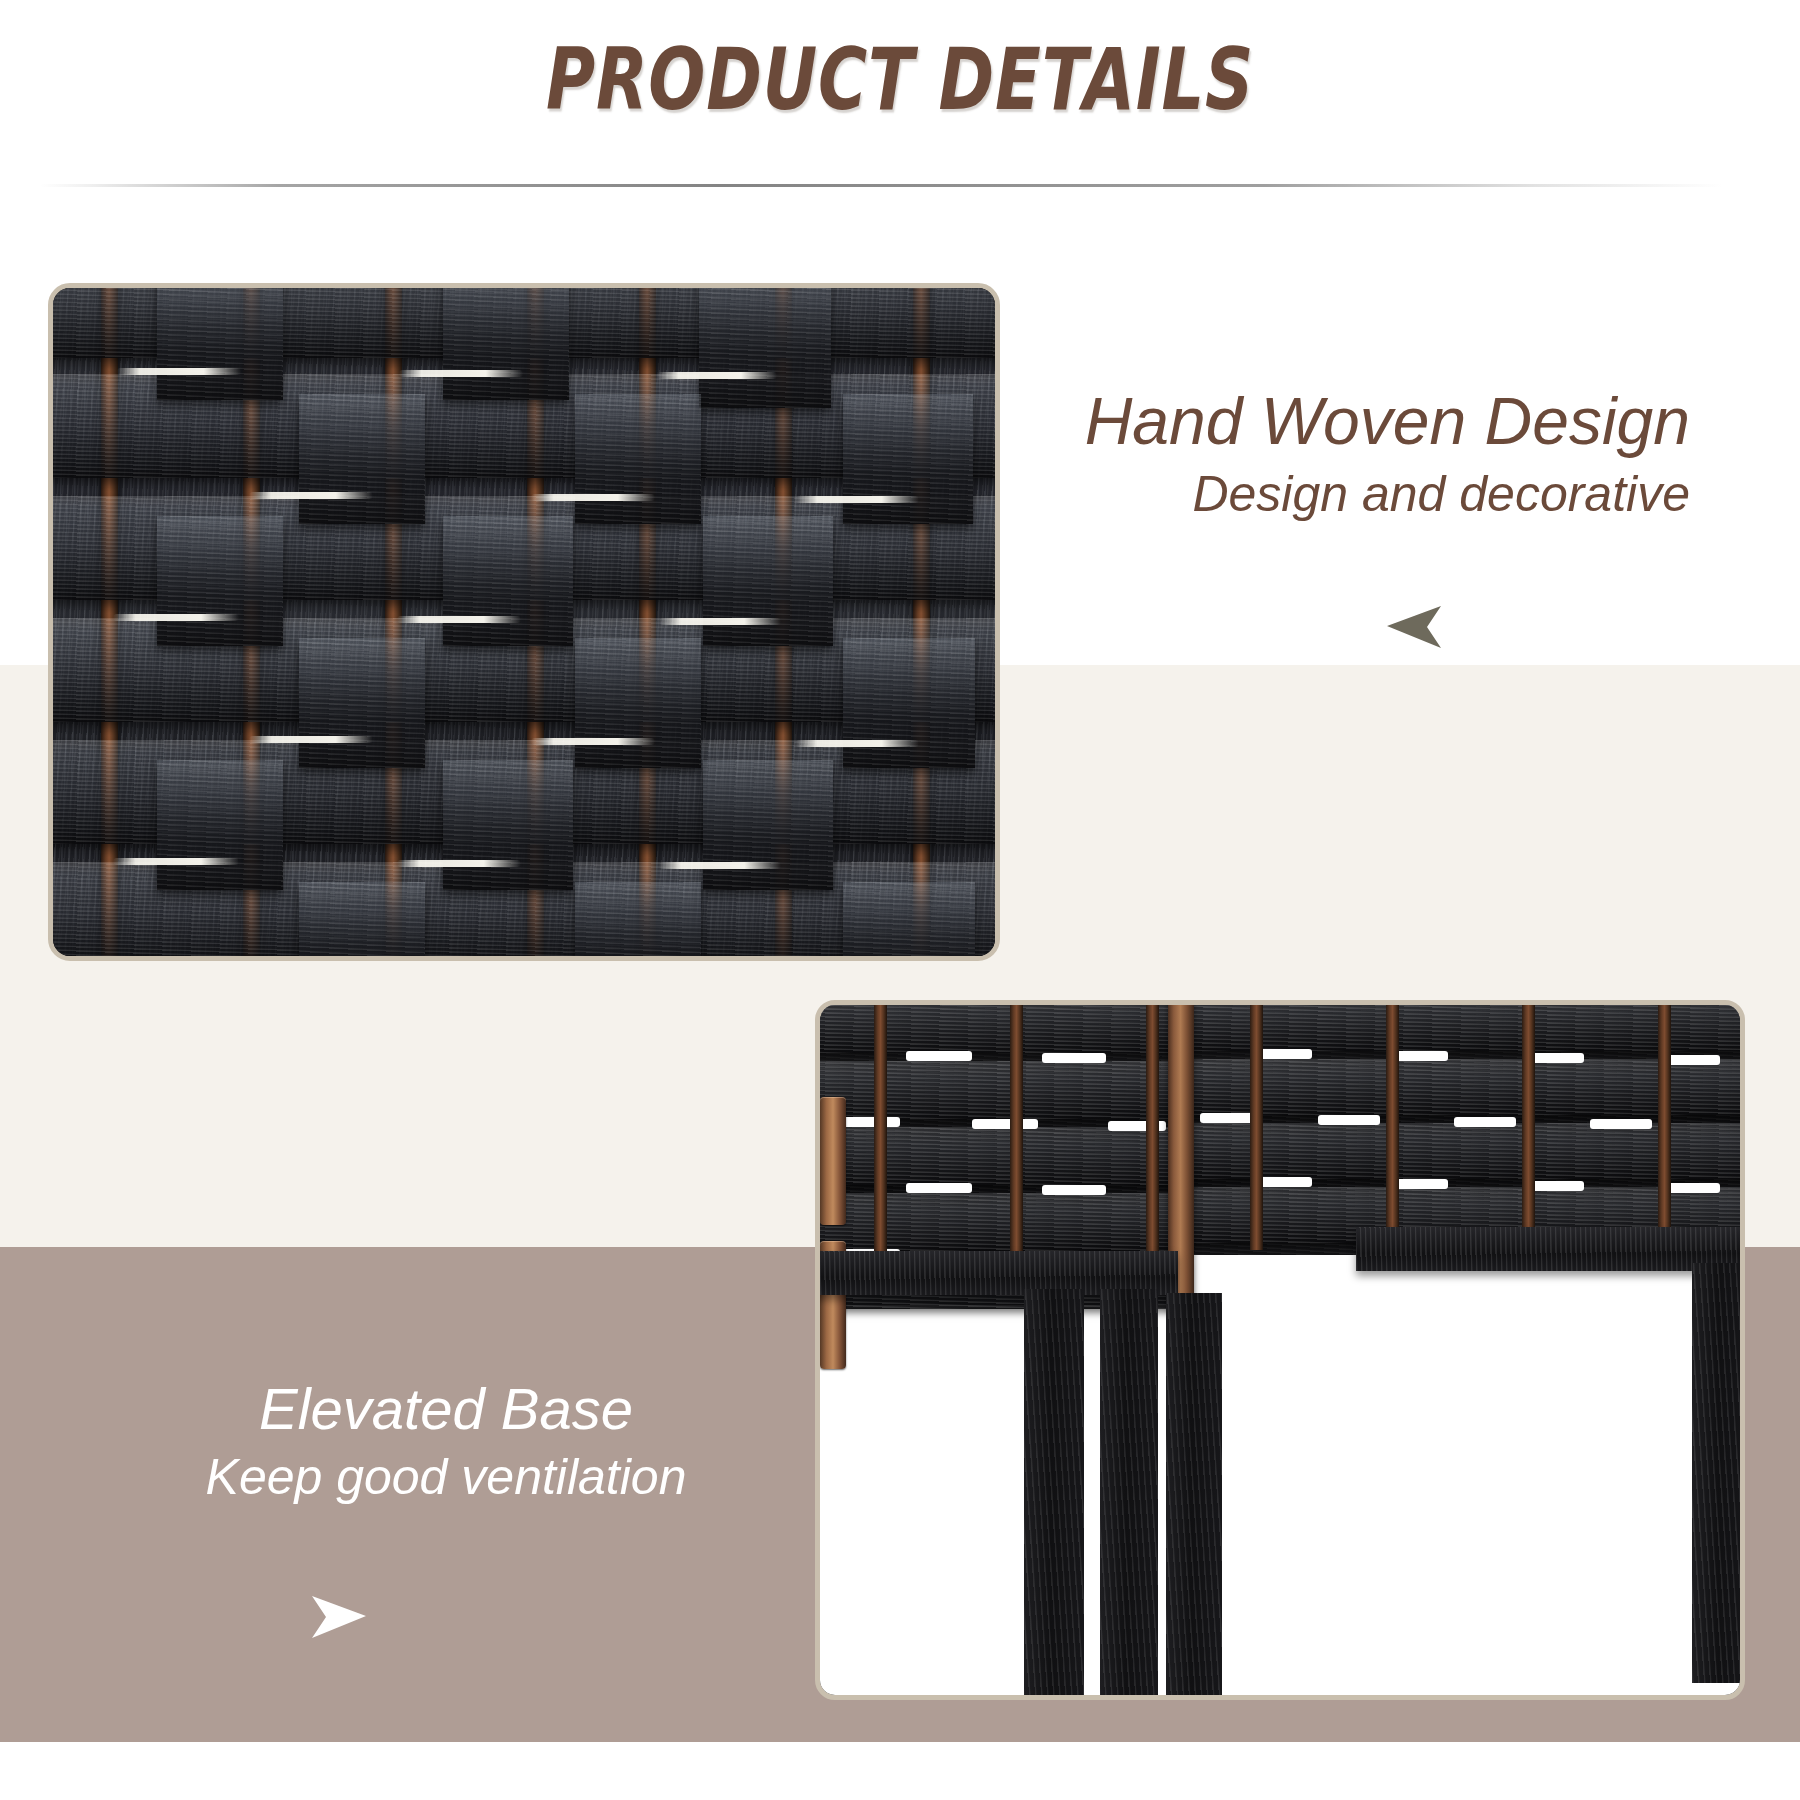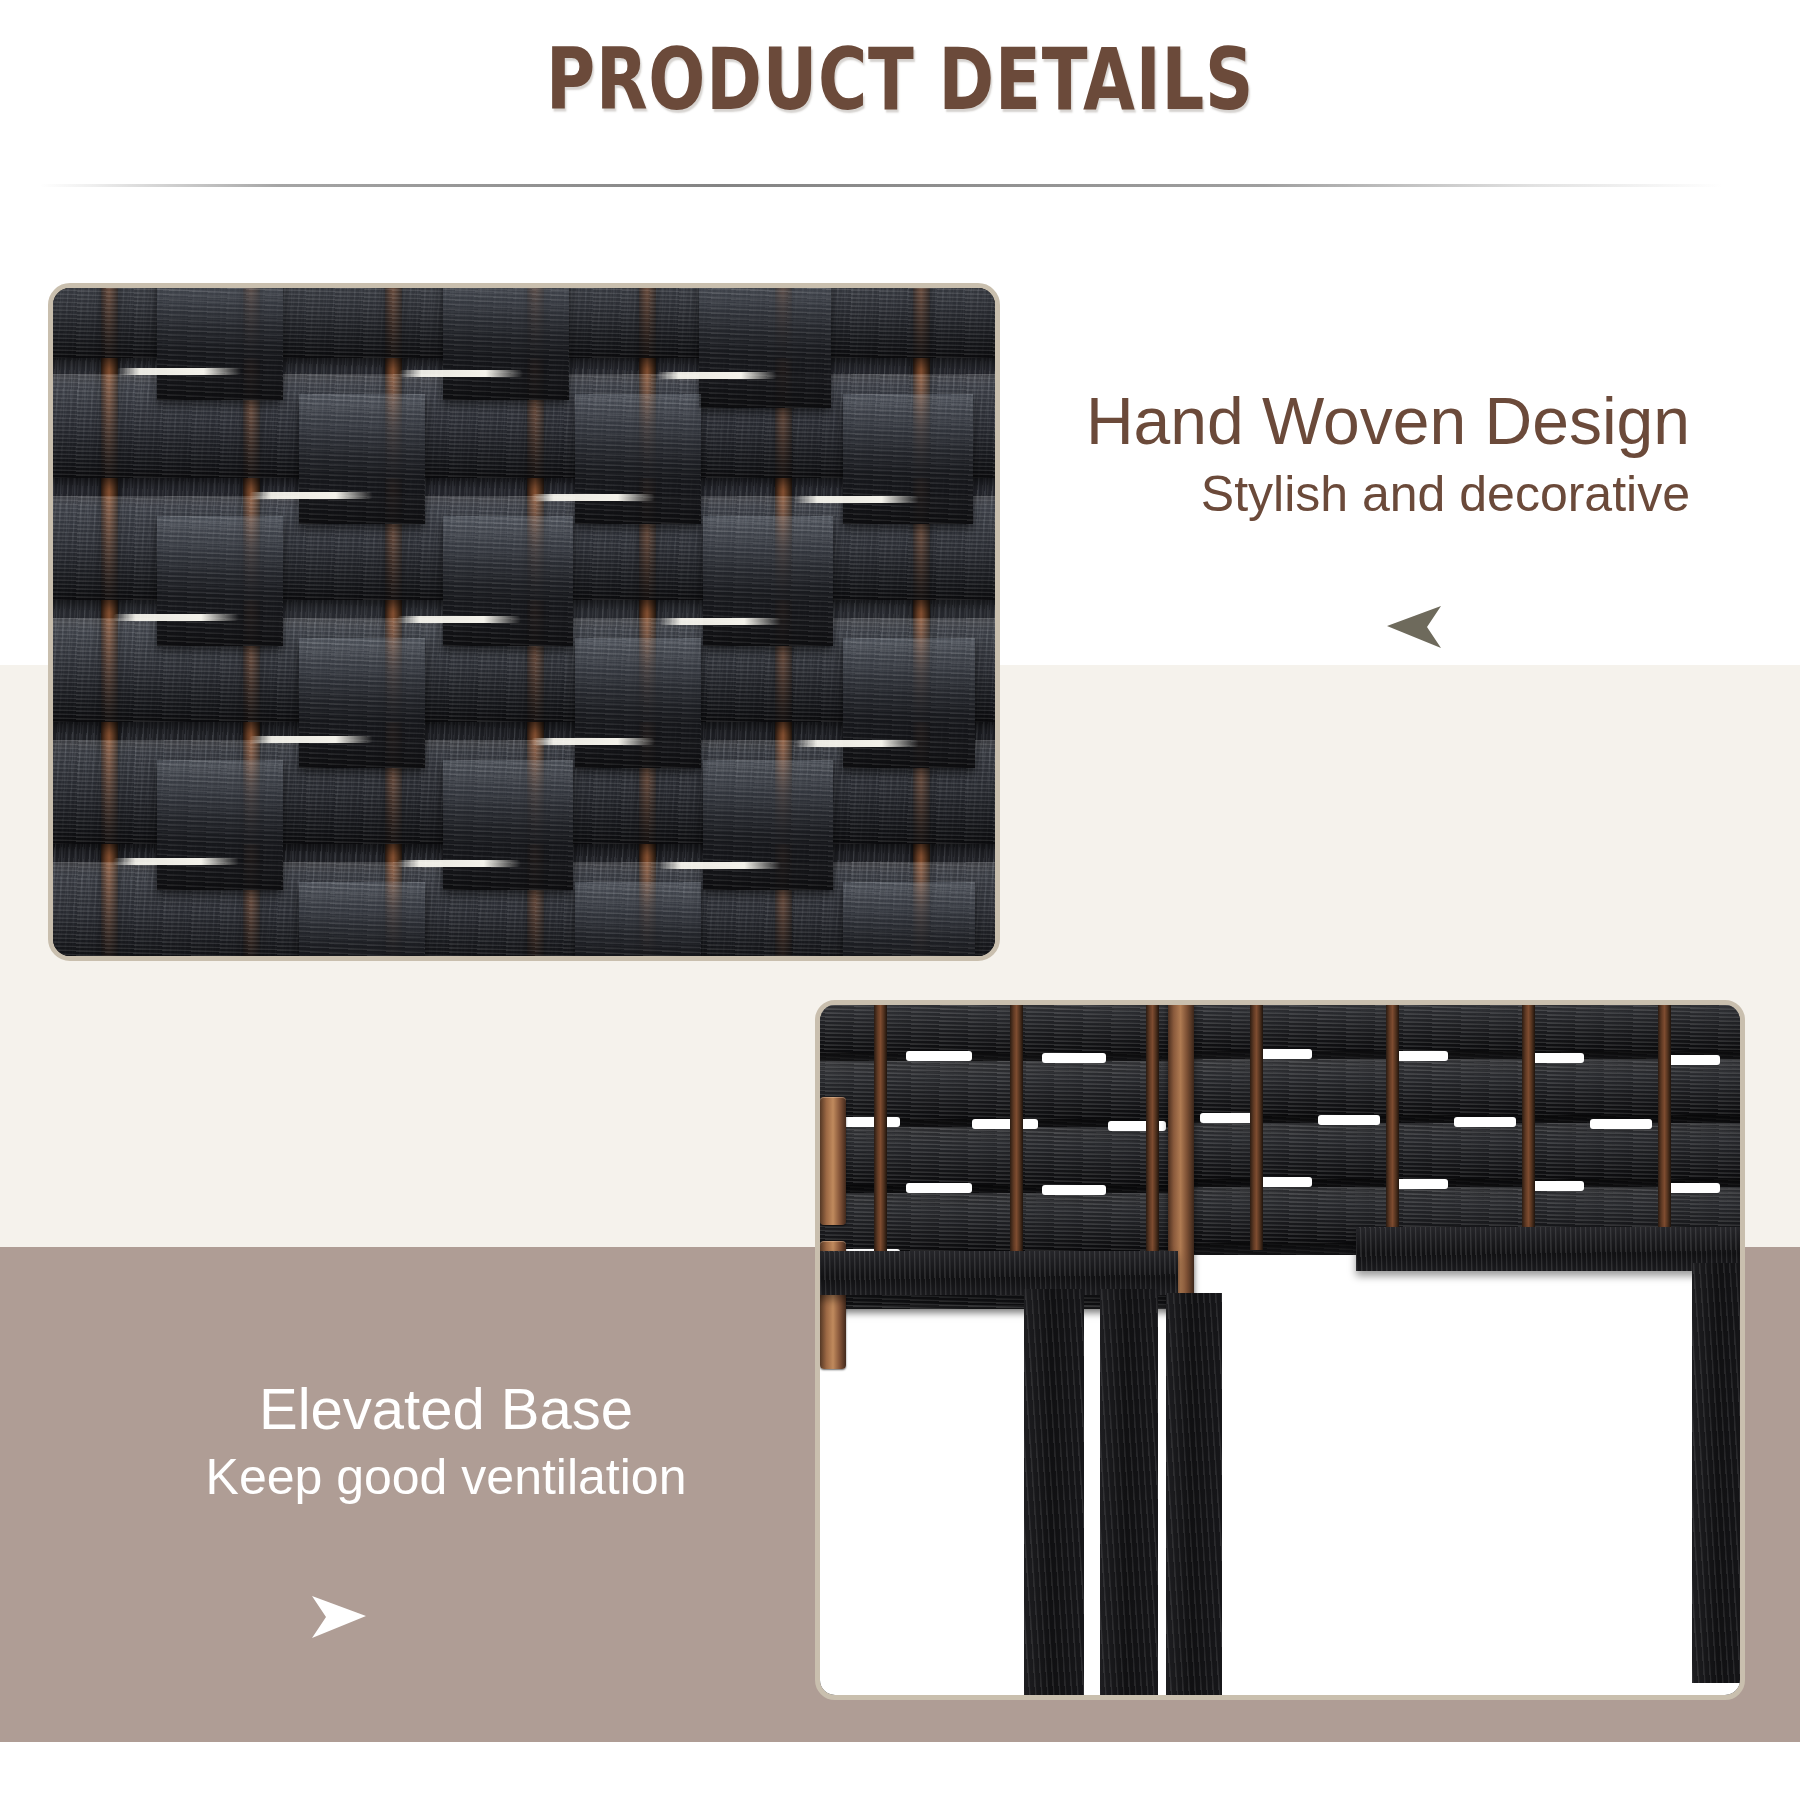--- a/index.html
+++ b/index.html
@@ -10,20 +10,21 @@
   body {
     font-family: "Liberation Sans", sans-serif;
   }
 
   #page {
     position: relative;
     width: 1800px;
     height: 1800px;
     overflow: hidden;
     background: #ffffff;
+    font-style: italic;
   }
 
   
   .band-cream {
     position: absolute;
     left: 0;
     top: 665px;
     width: 1800px;
     height: 582px;
     background: #F5F2EC;
@@ -448,21 +449,21 @@
         <div class="leg" style="left:280px; top:284px; width:58px; height:420px;"></div>
         <div class="leg" style="left:346px; top:288px; width:56px; height:420px;"></div>
         <div class="leg" style="left:872px; top:258px; width:58px; height:420px;"></div>
 
       </div>
     </div>
   </div>
 
   <div class="feature-right">
     <div class="f-title">Hand Woven Design</div>
-    <div class="f-sub">Stylish and decorative</div>
+    <div class="f-sub">Design and decorative</div>
   </div>
   <div class="arrow-left">
     <svg width="62" height="46" viewBox="0 0 62 46" xmlns="http://www.w3.org/2000/svg">
       <path d="M58 2 L4 22 L58 44 L44 23 Z" fill="#6E6A5C"></path>
     </svg>
   </div>
 
   <div class="feature-left">
     <div class="f-title">Elevated Base</div>
     <div class="f-sub">Keep good ventilation</div>

